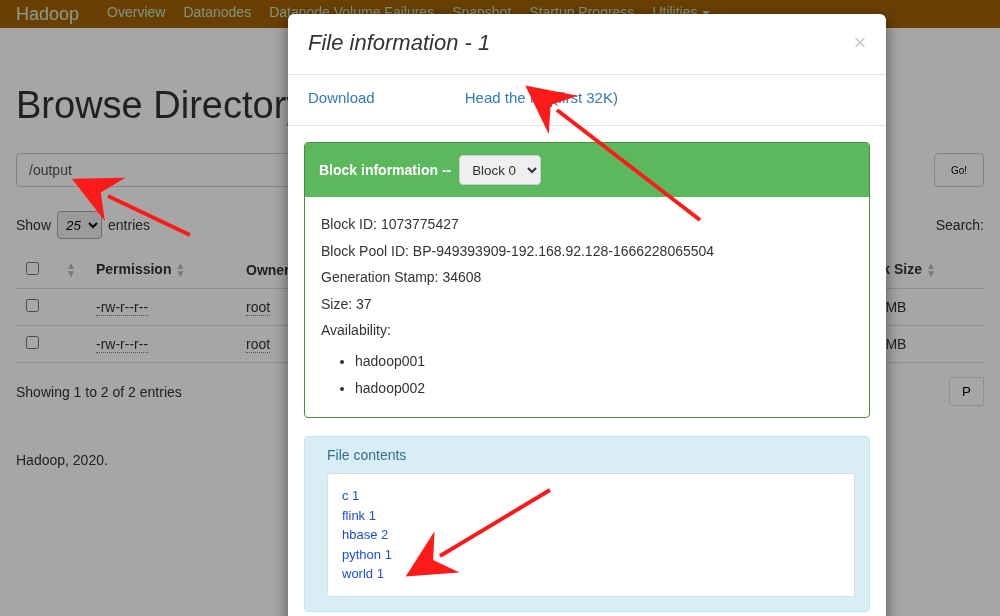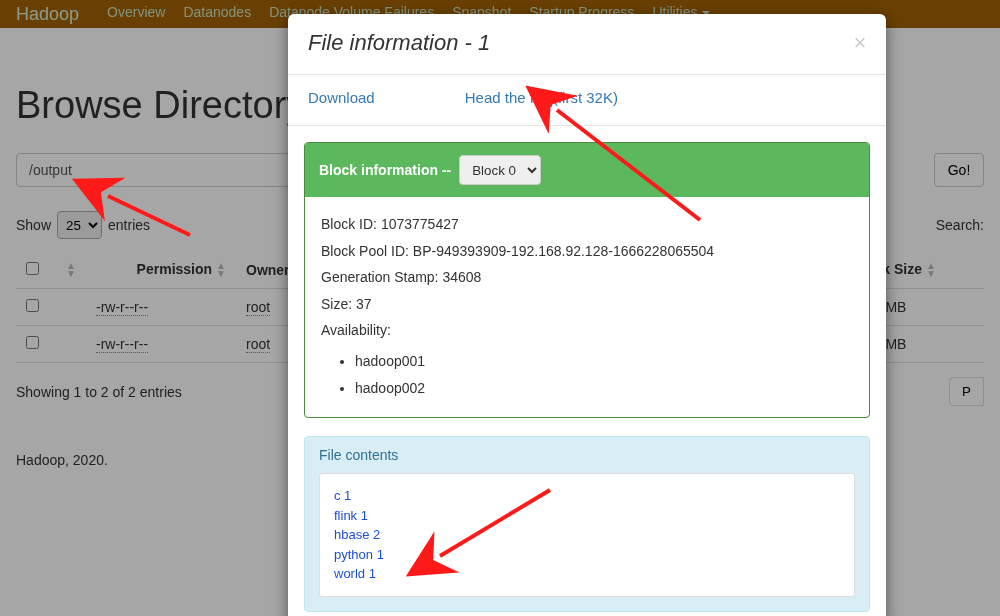--- a/index.html
+++ b/index.html
@@ -10,25 +10,25 @@
   .navbar .brand { color: #d9edd3; font-size: 18px; font-weight: 500; margin-right: 10px; }
   .navbar .nav-item { color: #c8e0c0; cursor: pointer; }
   .caret { display:inline-block; width:0;height:0;margin-left:4px;vertical-align:middle;border-top:4px dashed;border-right:4px solid transparent;border-left:4px solid transparent;}
   
   
   .page { padding: 16px; position: relative; }
   h1.page-title { font-size: 38px; font-weight: 500; color:#333; margin: 40px 0 26px 0; }
   
   .path-row { display:flex; gap:8px; margin-bottom: 24px; }
   .path-input { flex:0 0 870px; height:34px; border:1px solid #ccc; border-radius:4px; padding:6px 12px; font-size:14px; color:#555;}
-  .go-btn { width:50px; height:34px; border:1px solid #ccc; background:#fff; border-radius:4px; cursor:pointer; font-size:14px;}
+  .go-btn { width:50px; height:34px; border:1px solid #ccc; background:#fff; border-radius:4px; cursor:pointer; font-size:10px;}
   
   .entries-row { display:flex; align-items:center; justify-content: space-between; margin-bottom: 12px;}
   .entries-left { display:flex; align-items:center; gap:6px; color:#333; }
-  .entries-left select { height:28px; border:1px solid #aaa; border-radius:4px; padding:2px 4px;}
+  .entries-left select { height:28px; border:1px solid #aaa; border-radius:4px; padding:2px 4px;font-style:italic;}
   .search-label { color:#333; }
   
   table.dir { width: 100%; border-collapse: collapse; }
   table.dir th, table.dir td { padding: 10px 10px; text-align:left; border-bottom: 1px solid #ddd; }
   table.dir th { font-weight:700; color:#333; position:relative; }
   .sort-icons { color:#bbb; font-size:10px; line-height:8px; display:inline-block; margin-left:4px; vertical-align:middle;}
   .sort-icons::before{content:"\25B2";display:block;}
   .sort-icons::after{content:"\25BC";display:block;}
   
   .checkbox { width:13px;height:13px; }
@@ -53,21 +53,21 @@
   .link-cursor { display:inline-block; width:2px; height:16px; background:#337ab7; vertical-align:middle; margin:0 1px;}
   
   .modal-body { padding: 16px; }
   
   .block-panel { border:1px solid #4b8b3b; border-radius:4px; margin-bottom: 18px; overflow:hidden;}
   .block-panel-head { background:#5cb85c; color:#fff; padding:12px 14px; display:flex; align-items:center; gap:8px; font-weight:700;}
   .block-panel-head select { height:30px; border:1px solid #ccc; border-radius:4px; padding:4px 8px; font-weight:400; color:#333;}
   .block-panel-body { padding: 14px 16px 10px; color:#333; line-height: 1.9;}
   .block-panel-body ul { margin: 4px 0 6px 34px; }
   
-  .contents-panel { border:1px solid #bce8f1; border-radius:4px; background:#d9edf7; }
+  .contents-panel { border:1px solid #bce8f1; border-radius:4px; background:#d9edf7;padding-left:8px; }
   .contents-panel-head { color:#31708f; padding:10px 14px; font-size:14px;}
   .contents-panel-body { background:#fff; margin:0 14px 14px; border:1px solid #ddd; border-radius:3px; padding: 12px 14px; font-size:13px; color:#1d4ed8; line-height:1.5; white-space:pre; font-family: inherit;}
   
   
   .arrow { position:absolute; pointer-events:none; }
 </style>
 </head>
 <body>
 
 <div class="navbar">
@@ -96,21 +96,21 @@
       <span>entries</span>
     </div>
     <span class="search-label">Search:</span>
   </div>
 
   <table class="dir">
     <thead>
       <tr>
         <th style="width:40px;"><input type="checkbox" class="checkbox" style=""></th>
         <th style="width:30px;"><span class="sort-icons" style="margin-left:0;"></span></th>
-        <th style="width:150px;text-align:right;"><span>Permission</span><span class="sort-icons"></span></th>
+        <th style="width:150px;"><span>Permission</span><span class="sort-icons"></span></th>
         <th style="width:620px;"><span>Owner</span></th>
         <th><span>ock Size</span><span class="sort-icons"></span></th>
       </tr>
     </thead>
     <tbody>
       <tr>
         <td><input type="checkbox" class="checkbox" style=""></td>
         <td></td>
         <td><span class="perm">-rw-r--r--</span></td>
         <td><span class="owner-link">root</span></td>

